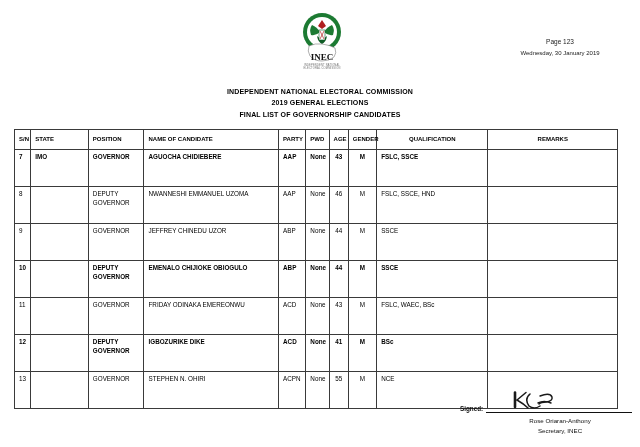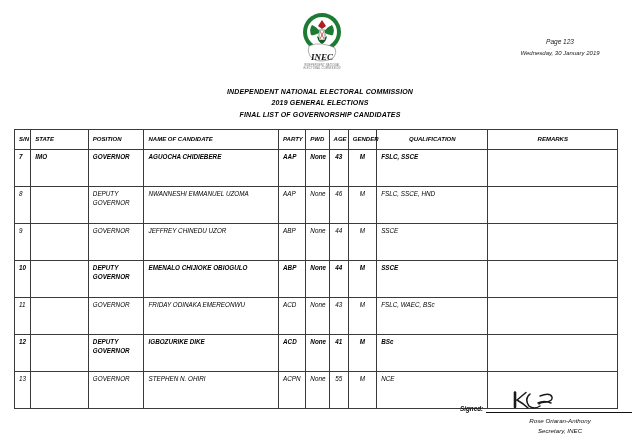--- a/index.html
+++ b/index.html
@@ -5,21 +5,21 @@
   html,body{margin:0;padding:0;}
   body{
     width:640px;height:447px;
     background:#ffffff;
     font-family:"Liberation Sans", sans-serif;
     color:#111;
     position:relative;
     overflow:hidden;
     -webkit-font-smoothing:antialiased;
   }
-  .page{position:relative;width:640px;height:318px;font-style:italic;}
+  .page{position:relative;width:640px;height:318px;}
 
   
   .logo-wrap{
     position:absolute;left:295px;top:10px;width:54px;height:60px;
   }
   .logo-wrap svg{display:block;}
 
   .page-meta{
     position:absolute;right:12px;top:36px;
     text-align:center;width:136px;

